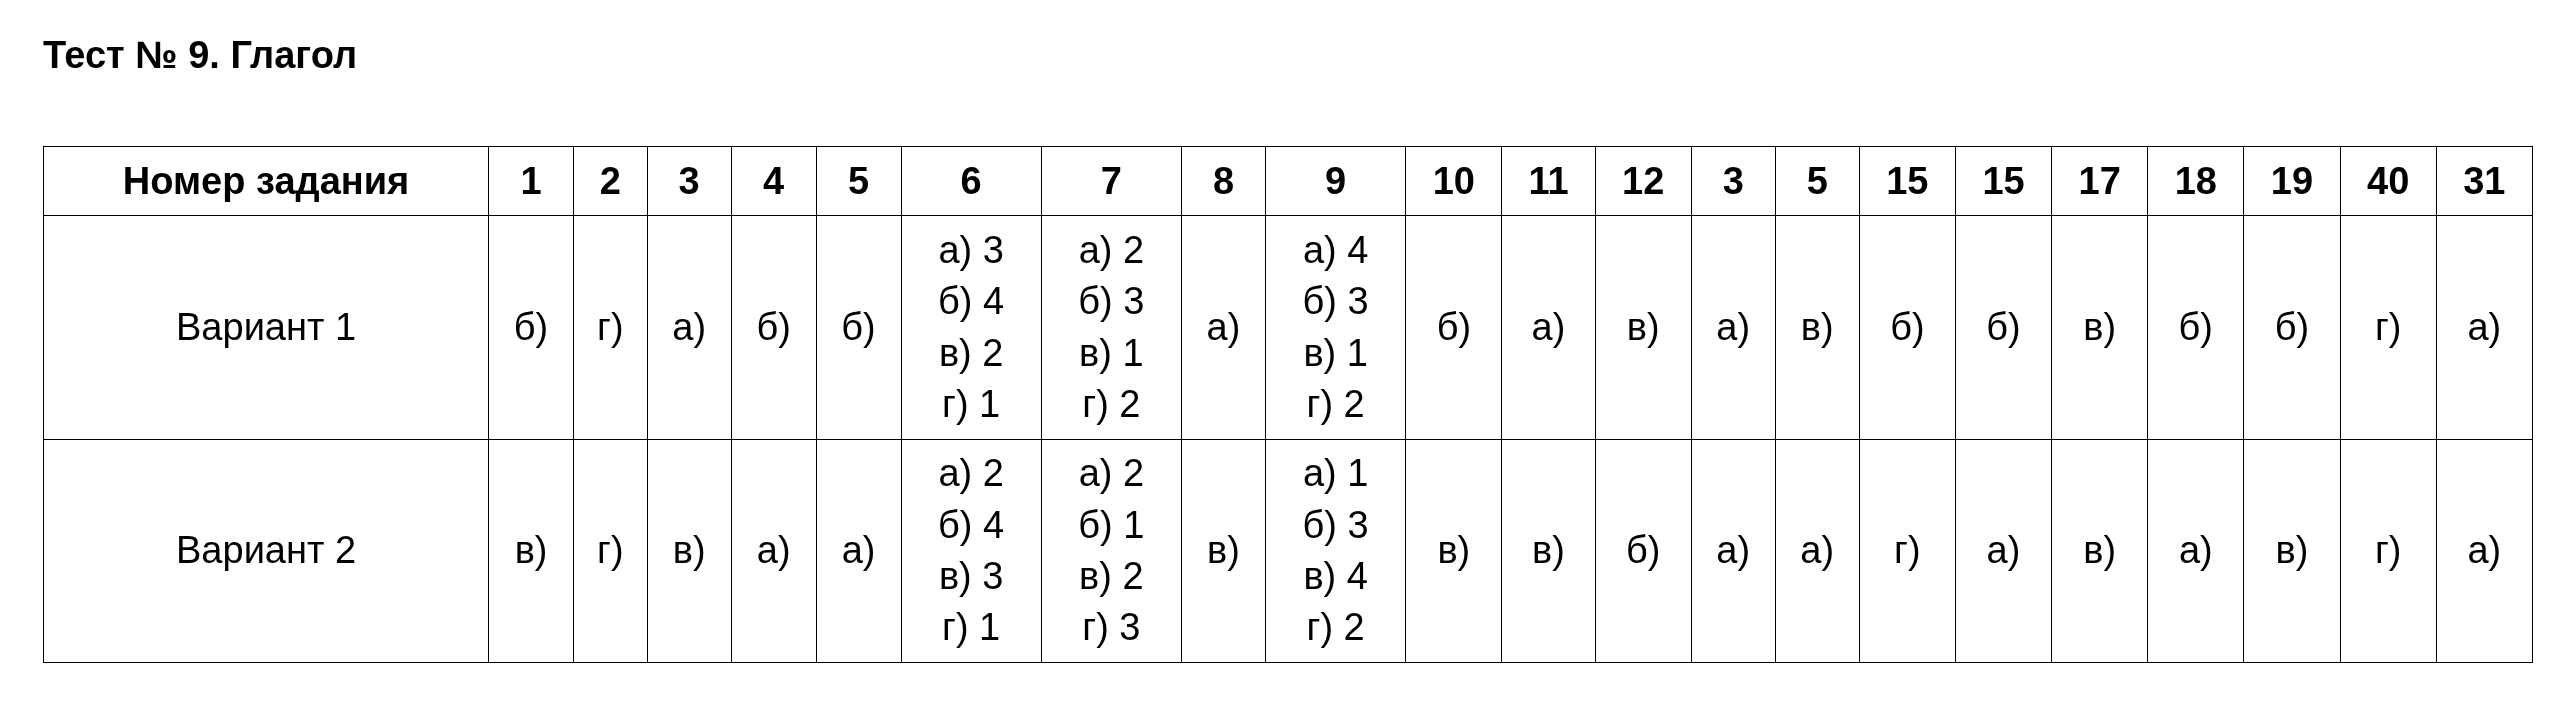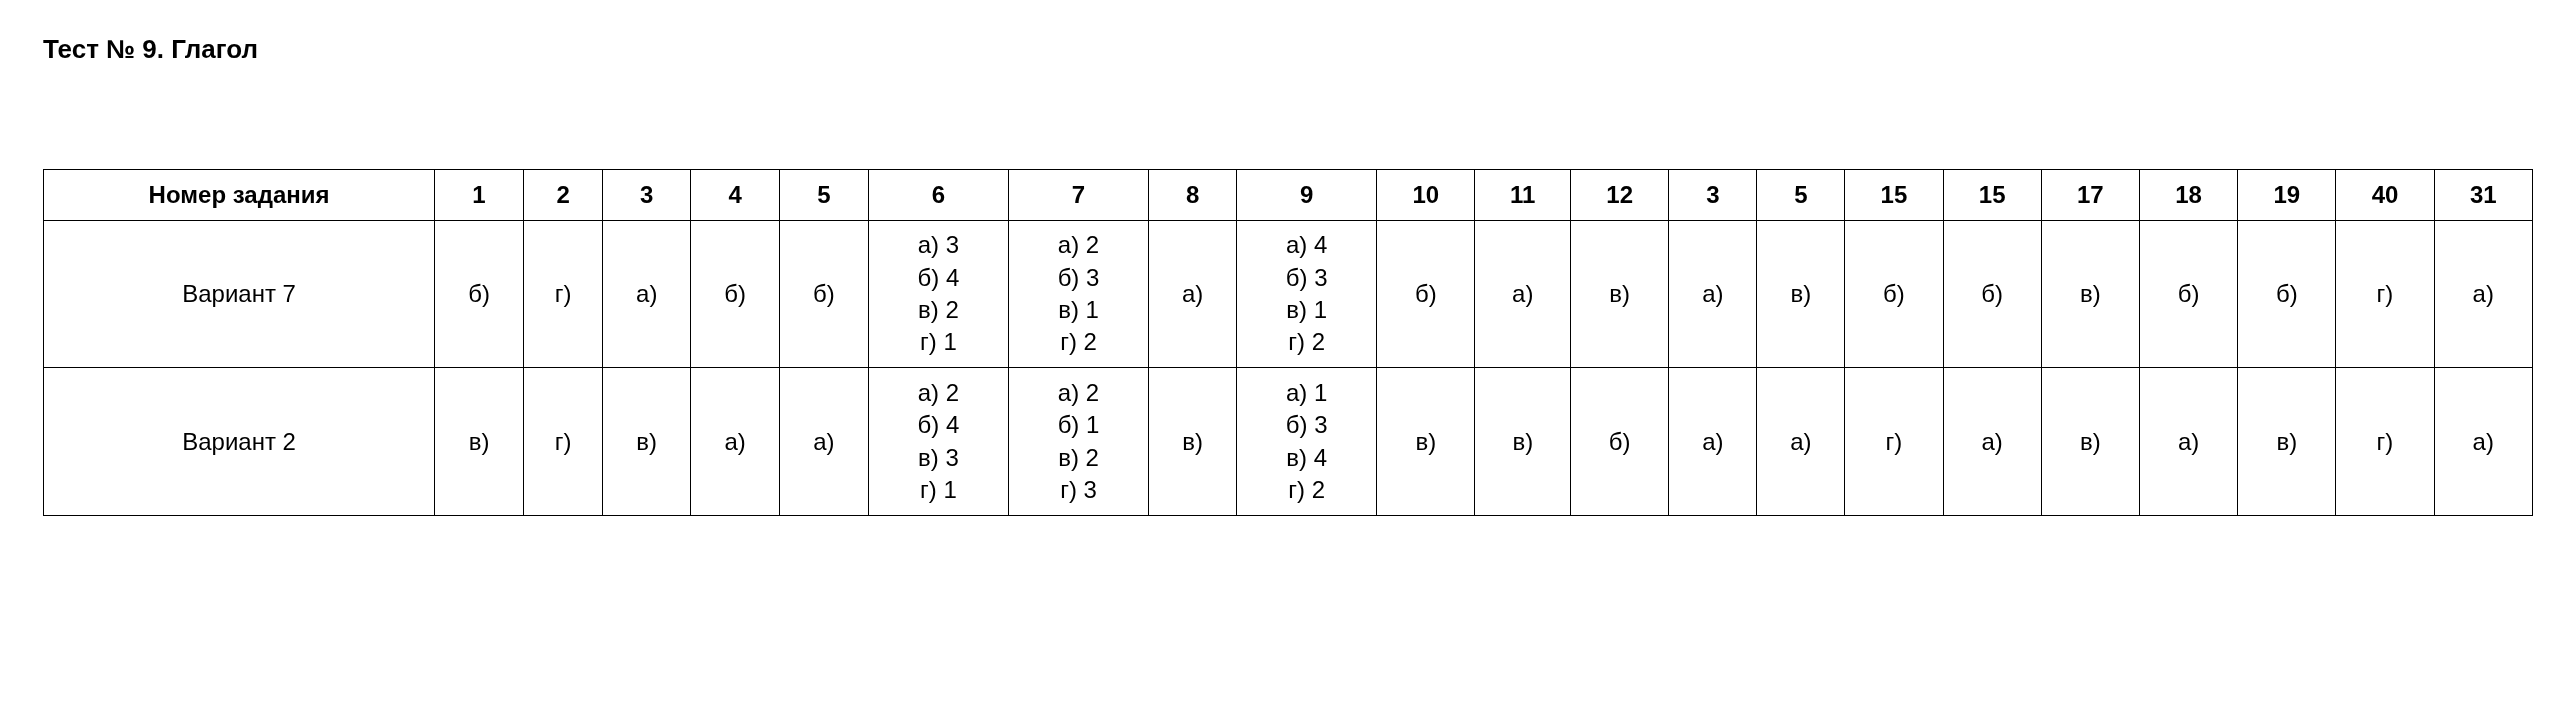--- a/index.html
+++ b/index.html
@@ -8,29 +8,29 @@
       box-sizing: border-box;
     }
     body {
       font-family: Arial, Helvetica, sans-serif;
       background: #ffffff;
       padding: 34px 43px;
       width: 2576px;
       height: 726px;
     }
     h1 {
-      font-size: 26px;
+      font-size: 38px;
       font-weight: bold;
-      margin-bottom: 104px;
+      margin-bottom: 69px;
       color: #000;
     }
     table {
       border-collapse: collapse;
       width: 100%;
-      font-size: 24px;
+      font-size: 38px;
       padding-left: 24px;
     }
     th, td {
       border: 1.7px solid #000;
       text-align: center;
       padding: 8.6px 12px;
       vertical-align: middle;
       line-height: 1.35;
     }
     th {
@@ -77,21 +77,21 @@
         <th>15</th>
         <th>17</th>
         <th>18</th>
         <th>19</th>
         <th>40</th>
         <th>31</th>
       </tr>
   </thead>
   <tbody>
   <tr>
-        <td class="row-label">Вариант 7</td>
+        <td class="row-label">Вариант 1</td>
         <td>б)</td>
         <td>г)</td>
         <td>а)</td>
         <td>б)</td>
         <td>б)</td>
         <td class="multiline">а) 3
 б) 4
 в) 2
 г) 1</td>
         <td class="multiline">а) 2

